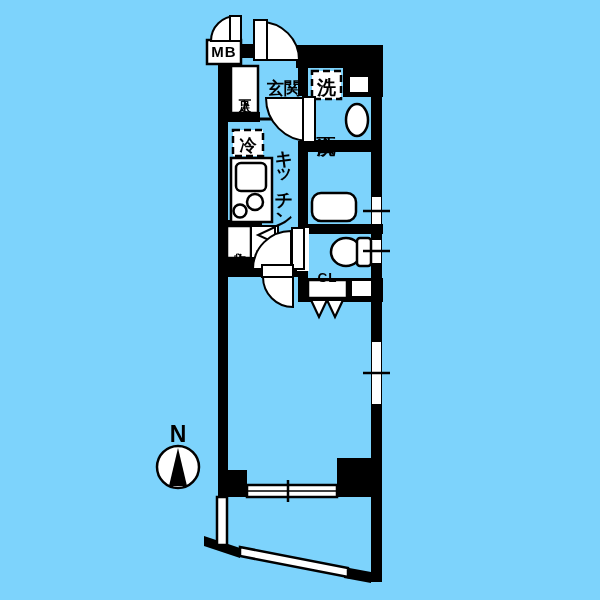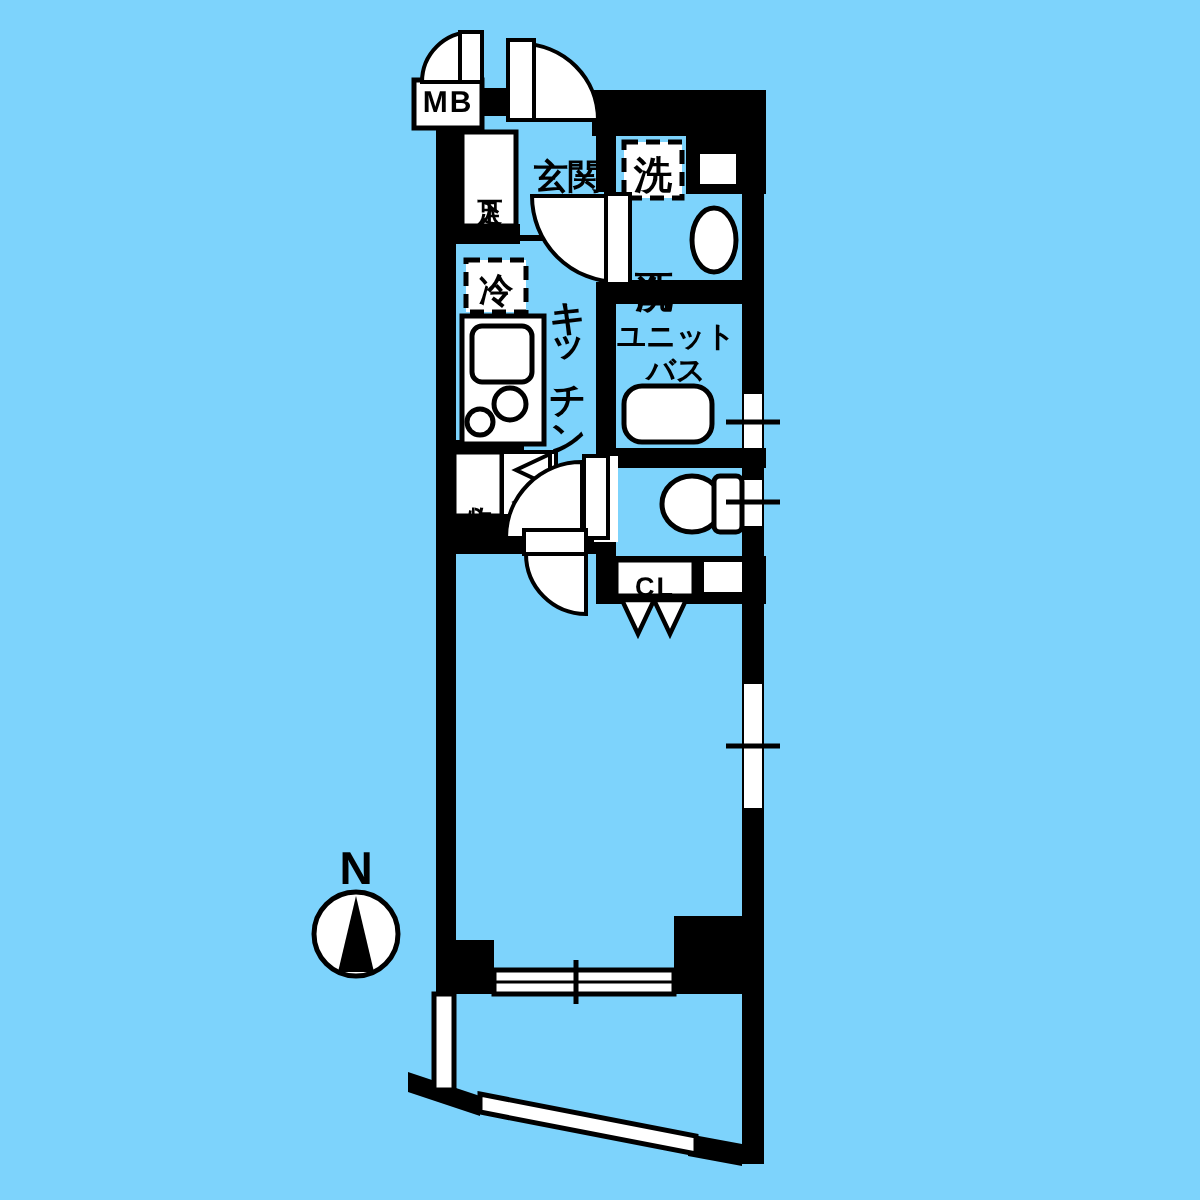--- a/index.html
+++ b/index.html
@@ -88,18 +88,16 @@
     <polygon points="178,448 169,486 187,486" fill="#000"></polygon>
   </svg>
 
   <div class="lbl" style="left:207px;top:43px;width:34px;font-size:15px;letter-spacing:1px;">MB</div>
   <div class="lbl vtext" style="left:233px;top:68px;width:24px;height:44px;font-size:12.5px;line-height:24px;">下足入</div>
   <div class="lbl" style="left:256px;top:77px;width:56px;font-size:17px;">玄関</div>
   <div class="lbl" style="left:312px;top:75px;width:29px;font-size:19px;">洗</div>
   <div class="lbl vtext" style="left:314px;top:99px;width:25px;height:44px;font-size:19px;line-height:25px;">洗面</div>
   <div class="lbl" style="left:233px;top:134px;width:30px;font-size:17px;">冷</div>
   <div class="lbl vtext" style="left:272px;top:137px;width:23px;height:84px;font-size:18px;line-height:23px;">キッチン</div>
-  <div class="lbl" style="left:306px;top:161px;width:64px;font-size:14.5px;line-height:1.2;"><span>ユニット</span><br>
-       <span>バス</span></div>
   <div class="lbl vtext" style="left:228px;top:230px;width:23px;height:26px;font-size:12.5px;line-height:23px;">物入</div>
-  <div class="lbl" style="left:308px;top:286px;width:39px;font-size:13.5px;letter-spacing:1px;">CL</div>
+  <div class="lbl" style="left:308px;top:270px;width:39px;font-size:13.5px;letter-spacing:1px;">CL</div>
   <div class="lbl" style="left:160px;top:421px;width:36px;font-size:23px;">N</div>
 </div>
 
 </body></html>

